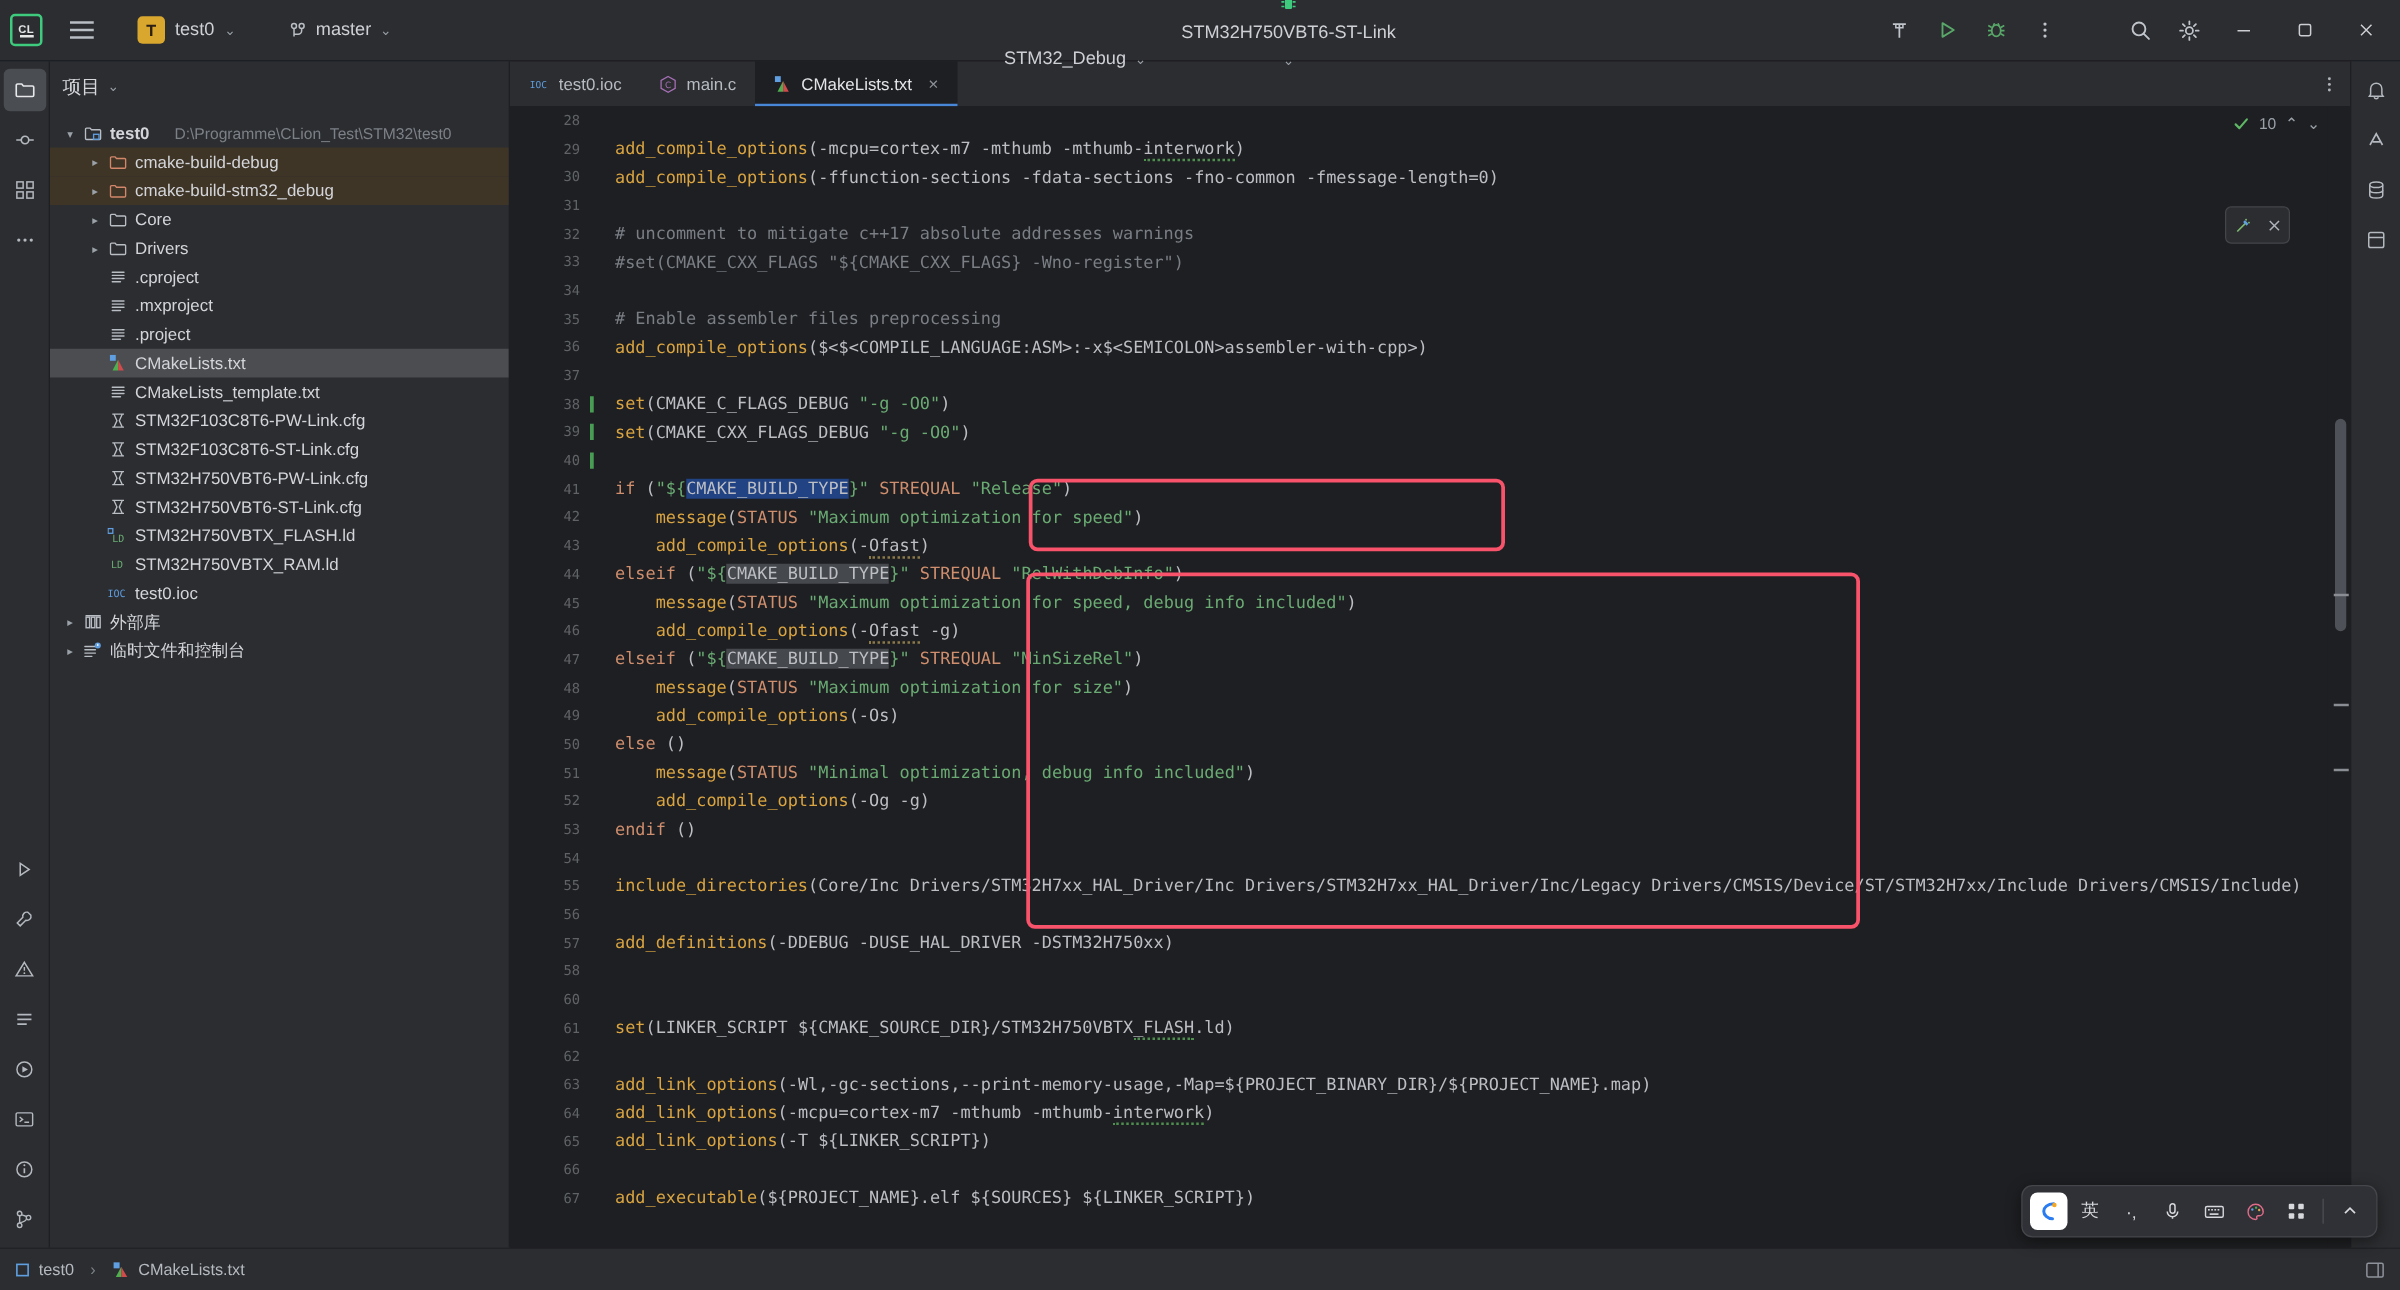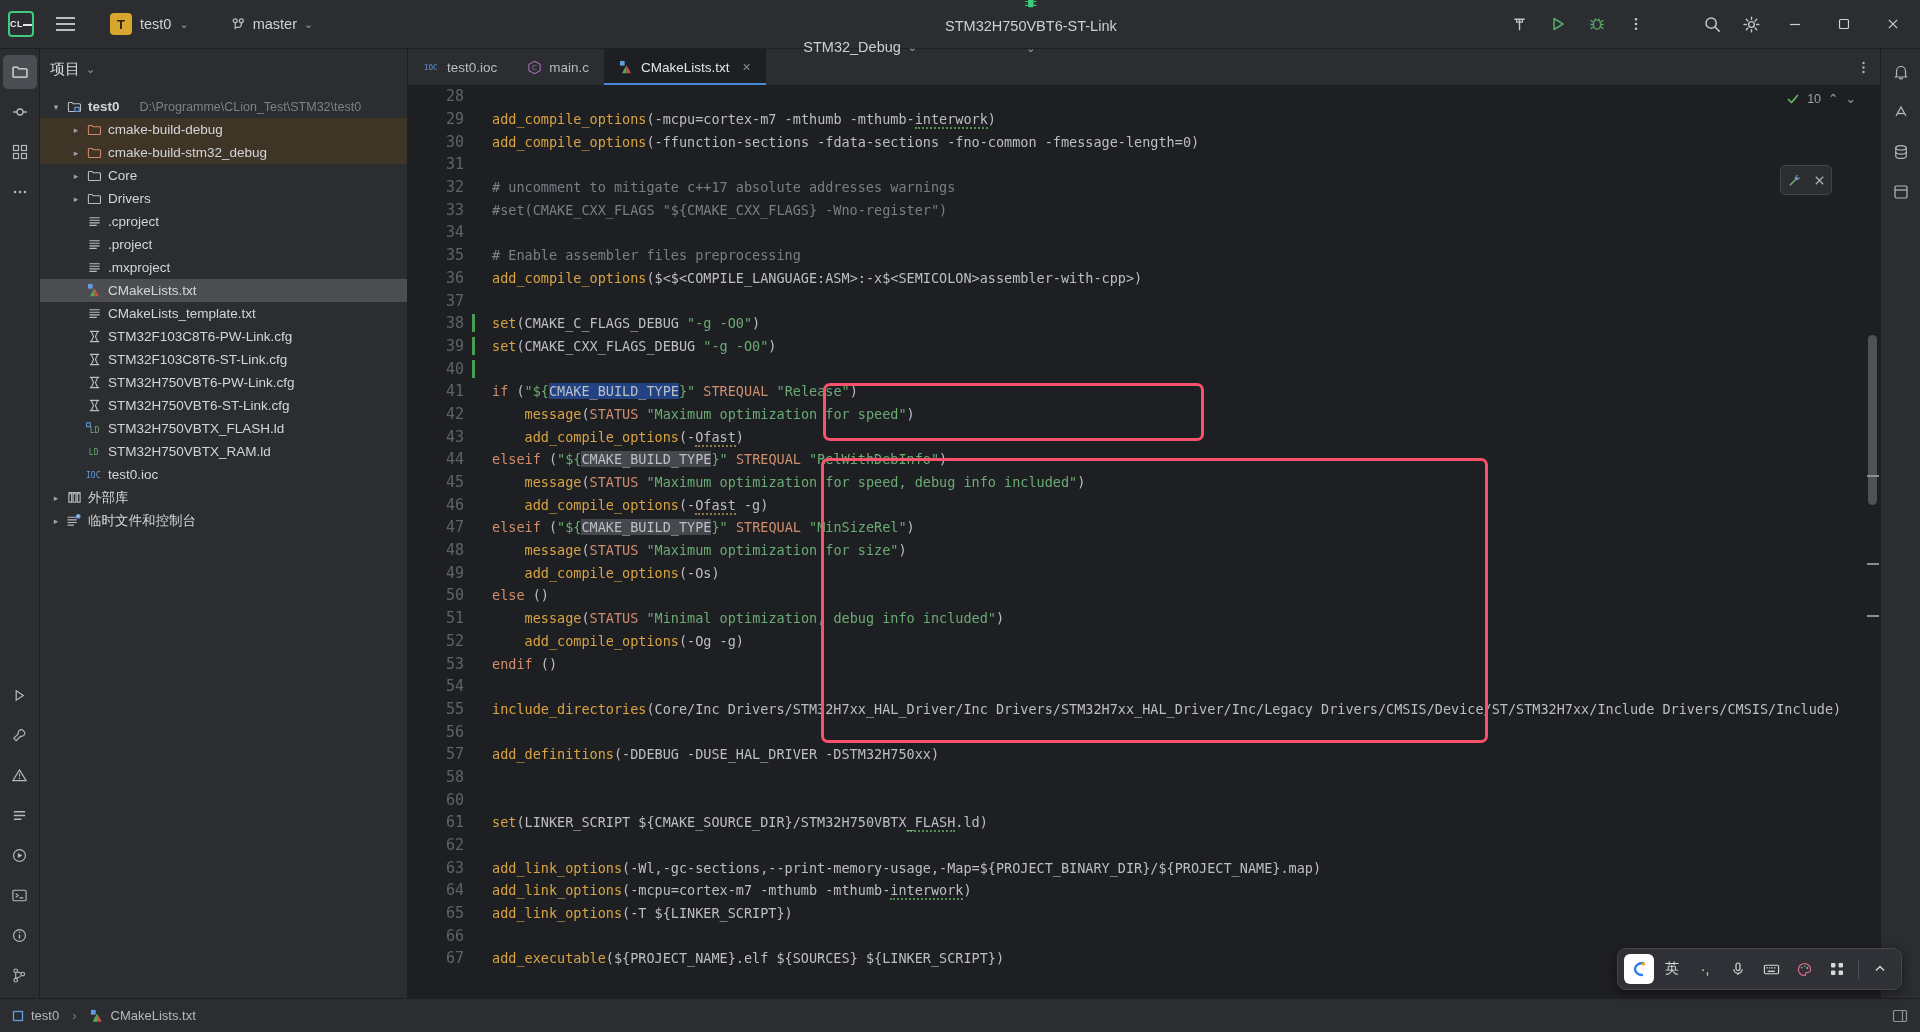--- a/index.html
+++ b/index.html
@@ -4,21 +4,21 @@
 <style>
   * { box-sizing: border-box; margin:0; padding:0; }
   html,body{ width:1920px; height:1032px; overflow:hidden; background:#2b2d30;
     font-family:"Liberation Sans", sans-serif; color:#dfe1e5; }
 
   
   .topbar{ height:49px; background:#2b2d30; display:flex; align-items:center;
            border-bottom:1px solid #1e1f22; position:relative; }
   .tb-left{ display:flex; align-items:center; gap:4px; padding-left:8px; }
   .cl-logo{ width:26px; height:26px; border:2px solid #3ecb7e; border-radius:4px;
-            display:flex; flex-direction:row; align-items:center; justify-content:center;
+            display:flex; flex-direction:column; align-items:center; justify-content:center;
             font-size:9px; font-weight:bold; color:#e6e6e6; line-height:8px; letter-spacing:.5px;}
   .cl-logo em{ font-style:normal; display:block; width:11px; height:2px; background:#e6e6e6; margin-top:1px;}
   .hamb{ width:34px; height:34px; display:flex; flex-direction:column; justify-content:center;
          align-items:center; gap:4px; margin-left:10px; cursor:pointer;}
   .hamb i{ display:block; width:19px; height:2px; background:#b9bdc4; }
   .proj-chip{ display:flex; align-items:center; gap:8px; margin-left:16px; padding:3px 8px;
               border-radius:5px; cursor:pointer; }
   .proj-badge{ width:22px;height:22px;border-radius:4px;background:#d9a62e;color:#2b2013;
                font-weight:bold;font-size:13px;display:flex;align-items:center;justify-content:center;}
   .chip-text{ font-size:14.5px; color:#ced0d6; }
@@ -68,21 +68,21 @@
   .tab.active:after{ content:""; position:absolute; left:0; right:0; bottom:0; height:2px; background:#4887d8;}
   .tab .x{ font-size:14px; color:#8b9098; margin-left:6px;}
   .tabs-sp{flex:1;}
   .tabs-more{ width:34px; display:flex;align-items:center;justify-content:center;color:#b0b4bb;cursor:pointer;}
 
   .edwrap{ flex:1; display:flex; position:relative; overflow:hidden; }
   .code{ flex:1; position:relative; overflow:hidden; font-family:"DejaVu Sans Mono", monospace;
          font-size:13.5px; background:#1e1f22;}
   .ln-row{ height:22.7px; display:flex; align-items:center; white-space:pre; }
   .gutter{ width:70px; flex:0 0 70px; text-align:right; padding-right:14px; color:#606366;
-           font-size:15px; user-select:none; position:relative;}
+           font-size:11px; user-select:none; position:relative;}
   .gutterchg{ position:absolute; left:64px; width:3px; top:0; bottom:0; }
   .codetxt{ padding-left:14px; color:#bcbec4; }
 
   
   .k-fn{color:#d9a441;} .k-str{color:#6aab73;}
   .k-com{color:#7a7e85;} .k-id{color:#bcbec4;} .k-kw{color:#cf8e6d;}
   .sel-blue{ background:#214283; color:#bcbec4;}
   .sel-grey{ background:#45484d; }
   .squig{ border-bottom:2px dotted #4f8f4f; }
   .squig-o{ border-bottom:2px dotted #8c7a4a; }
@@ -376,32 +376,32 @@
         </div>
         <div class="trow" style="padding-left: 28px;">
           <span class="arrow"></span>
           <span class="ico">
             <svg width="15" height="15" viewBox="0 0 16 16">
               <g stroke="#b9bdc4" stroke-width="1.2" stroke-linecap="round">
                 <path d="M3 4h10M3 6.7h10M3 9.4h10M3 12.1h7"></path>
               </g>
             </svg>
           </span>
-          <span class="tlabel">.project</span>
+          <span class="tlabel">.mxproject</span>
         </div>
         <div class="trow" style="padding-left: 28px;">
           <span class="arrow"></span>
           <span class="ico">
             <svg width="15" height="15" viewBox="0 0 16 16">
               <g stroke="#b9bdc4" stroke-width="1.2" stroke-linecap="round">
                 <path d="M3 4h10M3 6.7h10M3 9.4h10M3 12.1h7"></path>
               </g>
             </svg>
           </span>
-          <span class="tlabel">.mxproject</span>
+          <span class="tlabel">.project</span>
         </div>
         <div class="trow sel" style="padding-left: 28px;">
           <span class="arrow"></span>
           <span class="ico">
             <svg width="15" height="15" viewBox="0 0 16 16">
               <rect x="1" y="1" width="5" height="5" fill="#5f9ee0"></rect>
               <path d="M8 14.2 L3.2 14.2 L8 5.2 Z" fill="#4fae4f"></path>
               <path d="M8 14.2 L12.8 14.2 L8 5.2 Z" fill="#d04b4b"></path>
             </svg>
           </span>

